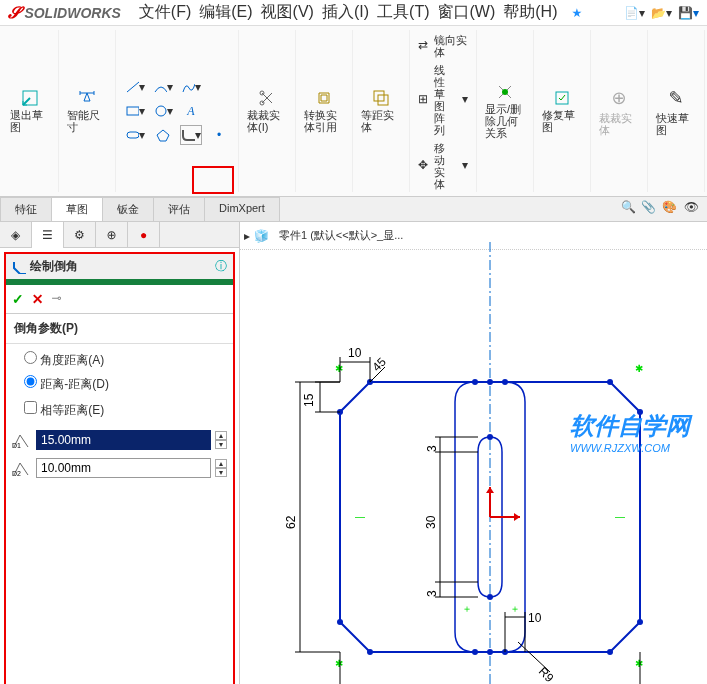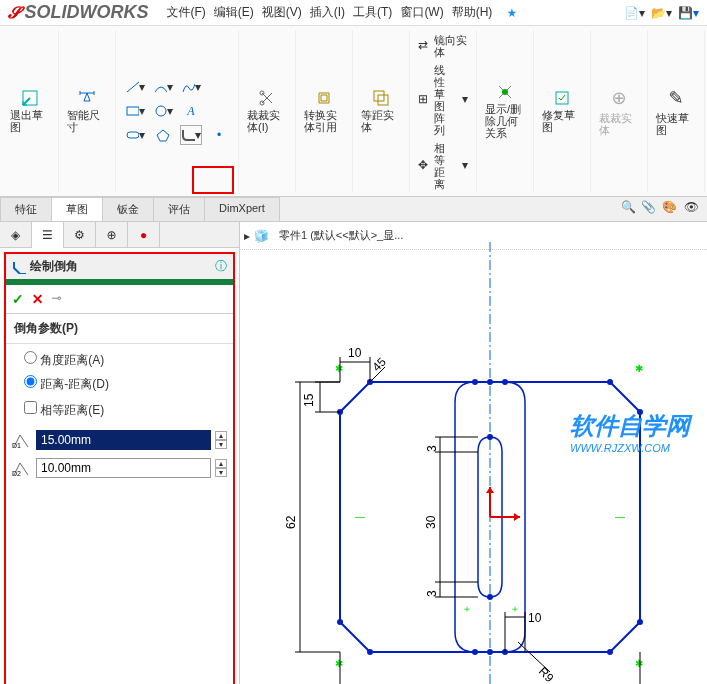--- a/index.html
+++ b/index.html
@@ -1,21 +1,21 @@
 <!DOCTYPE html>
 <html><head>
   <meta charset="utf-8">
   <style>
     * { box-sizing: border-box; margin: 0; padding: 0; font-family: "Microsoft YaHei", Arial, sans-serif; }
     body { width: 707px; height: 684px; background: #fff; font-size: 12px; color: #333; overflow: hidden; }
 
     .titlebar { display: flex; align-items: center; padding: 2px 8px; height: 26px; border-bottom: 1px solid #ddd; }
     .logo { color: #d00; font-size: 16px; font-style: italic; font-weight: bold; margin-right: 4px; }
-    .logo-text { font-weight: bold; font-size: 18px; font-style: italic; color: #666; margin-right: 18px; }
-    .menu-item { margin-right: 8px; cursor: pointer; font-size: 12px; }
+    .logo-text { font-weight: bold; font-size: 14px; font-style: italic; color: #666; margin-right: 18px; }
+    .menu-item { margin-right: 8px; cursor: pointer; font-size: 16px; }
     .title-icons { margin-left: auto; display: flex; gap: 6px; }
 
     .ribbon { display: flex; border-bottom: 1px solid #ccc; padding: 4px 2px; background: #fafafa; }
     .ribbon-group { display: flex; flex-direction: column; align-items: center; justify-content: center; padding: 2px 8px; border-right: 1px solid #eee; position: relative; }
     .ribbon-big-btn { display: flex; flex-direction: column; align-items: center; width: 40px; cursor: pointer; }
     .ribbon-icon { width: 24px; height: 24px; display: flex; align-items: center; justify-content: center; font-size: 18px; }
     .ribbon-label { font-size: 11px; text-align: left; line-height: 12px; margin-top: 2px; }
     .tool-grid { display: flex; flex-direction: column; gap: 4px; }
     .tool-row { display: flex; gap: 6px; align-items: center; }
     .tool-btn { width: 22px; height: 20px; display: flex; align-items: center; justify-content: center; cursor: pointer; border: 1px solid transparent; }
@@ -168,21 +168,21 @@
       <span class="ribbon-label">等距实体</span>
     </div>
   </div>
   <div class="ribbon-group">
     <div class="tool-grid">
       <div class="tool-row">
           <span>⇄</span>
           <span class="ribbon-label">镜向实体</span>
         </div>
       <div class="tool-row"><span>⊞</span><span class="ribbon-label">线性草图阵列</span>▾</div>
-      <div class="tool-row"><span>✥</span><span class="ribbon-label">相等距离</span>▾</div>
+      <div class="tool-row"><span>✥</span><span class="ribbon-label">移动实体</span>▾</div>
     </div>
   </div>
   <div class="ribbon-group">
     <div class="ribbon-big-btn">
       <svg class="icon-svg">
           <path d="M3 3 L15 15 M3 15 L15 3" stroke="#888"></path>
           <circle cx="9" cy="9" r="3" fill="#0a0"></circle>
         </svg>
       <span class="ribbon-label">显示/删除几何关系</span>
     </div>

